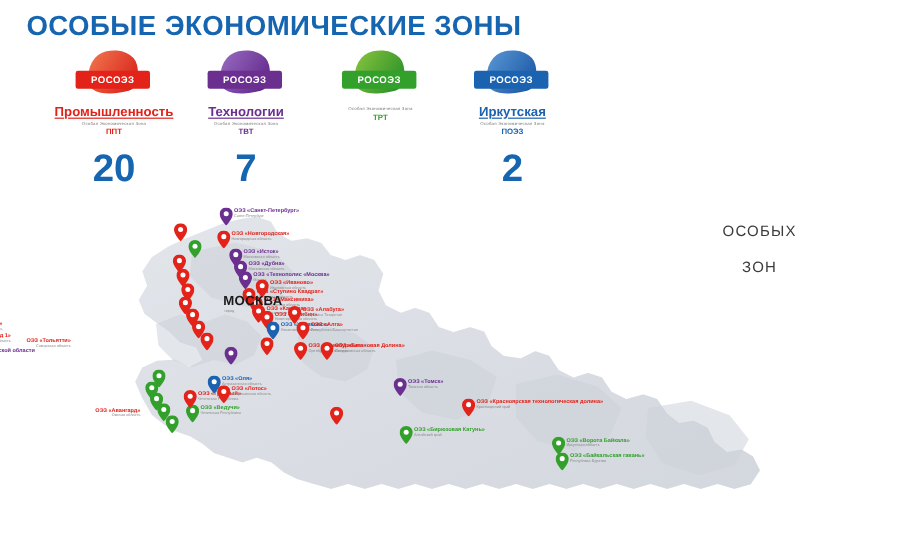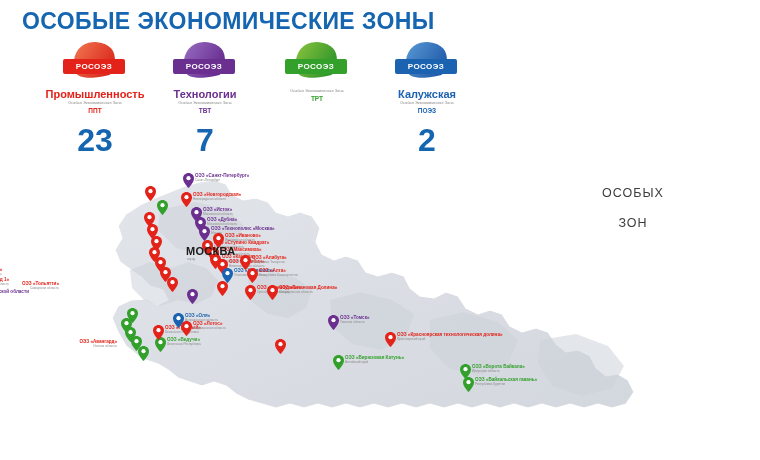--- a/index.html
+++ b/index.html
@@ -25,21 +25,21 @@
   .petal {
     position: absolute; left: 18px; top: 0; width: 42px; height: 36px;
     border-radius: 60% 70% 35% 80% / 80% 60% 70% 40%;
     transform: rotate(-12deg);
   }
   .badge {
     position: absolute; left: 8px; top: 17px; width: 62px; height: 15px;
     border-radius: 2px; color: #fff; font-size: 8px; font-weight: bold;
     line-height: 15px; letter-spacing: 0.4px;
   }
-  .logo-name { font-size: 11px; font-weight: bold; line-height: 12px; }
+  .logo-name { font-size: 11px; font-weight: bold; line-height: 12px; text-decoration: underline; }
   .logo-sub { font-size: 3.6px; color: #7b7b7b; line-height: 6px; letter-spacing: .2px; }
   .logo-abbr { font-size: 6.5px; font-weight: bold; line-height: 9px; }
 
   
   .count {
     position: absolute; top: 122px; width: 130px; text-align: center;
     font-size: 32px; font-weight: bold; color: #1565b0;
   }
   .total-num {
     position: absolute; left: 586px; top: 100px;
@@ -104,21 +104,21 @@
           <div class="badge" style="background:#33a02c">РОСОЭЗ</div>
         </div>
         <div class="logo-sub">Особая Экономическая Зона</div>
         <div class="logo-abbr" style="color:#33a02c">ТРТ</div>
       </div>
       <div class="logo-block" style="left: 362px;">
         <div class="logo-mark">
           <div class="petal" style="background:linear-gradient(135deg,#5b9ad6,#1550a0)"></div>
           <div class="badge" style="background:#1b63b0">РОСОЭЗ</div>
         </div>
-        <div class="logo-name" style="color:#1b63b0">Калужская</div>
+        <div class="logo-name" style="color:#1b63b0">Иркутская</div>
         <div class="logo-sub">Особая Экономическая Зона</div>
         <div class="logo-abbr" style="color:#1b63b0">ПОЭЗ</div>
       </div>
     </div>
 
   <div class="total-label">
     <span>ОСОБЫХ</span><br>
     <br>
     <span>ЗОН</span>
   </div>
@@ -559,16 +559,16 @@
         </svg>
       </div>
       <div class="lbl right" style="left: 475px; top: 227px;">
         <span class="n" style="color:#33a02c">ОЭЗ «Байкальская гавань»</span>
         <span class="r">Республика Бурятия</span>
       </div>
       <div class="moscow-city" style="left: 186px; top: 95px;">МОСКВА</div>
       <div class="moscow-sub" style="left: 187px; top: 107px;">город</div>
     </div>
 
-<div class="count" style="left: 30px;">23</div>
+<div class="count" style="left: 30px;">20</div>
     <div class="count" style="left: 140px;">7</div>
     <div class="count" style="left: 362px;">2</div>
   </div>
 
 </body></html>

